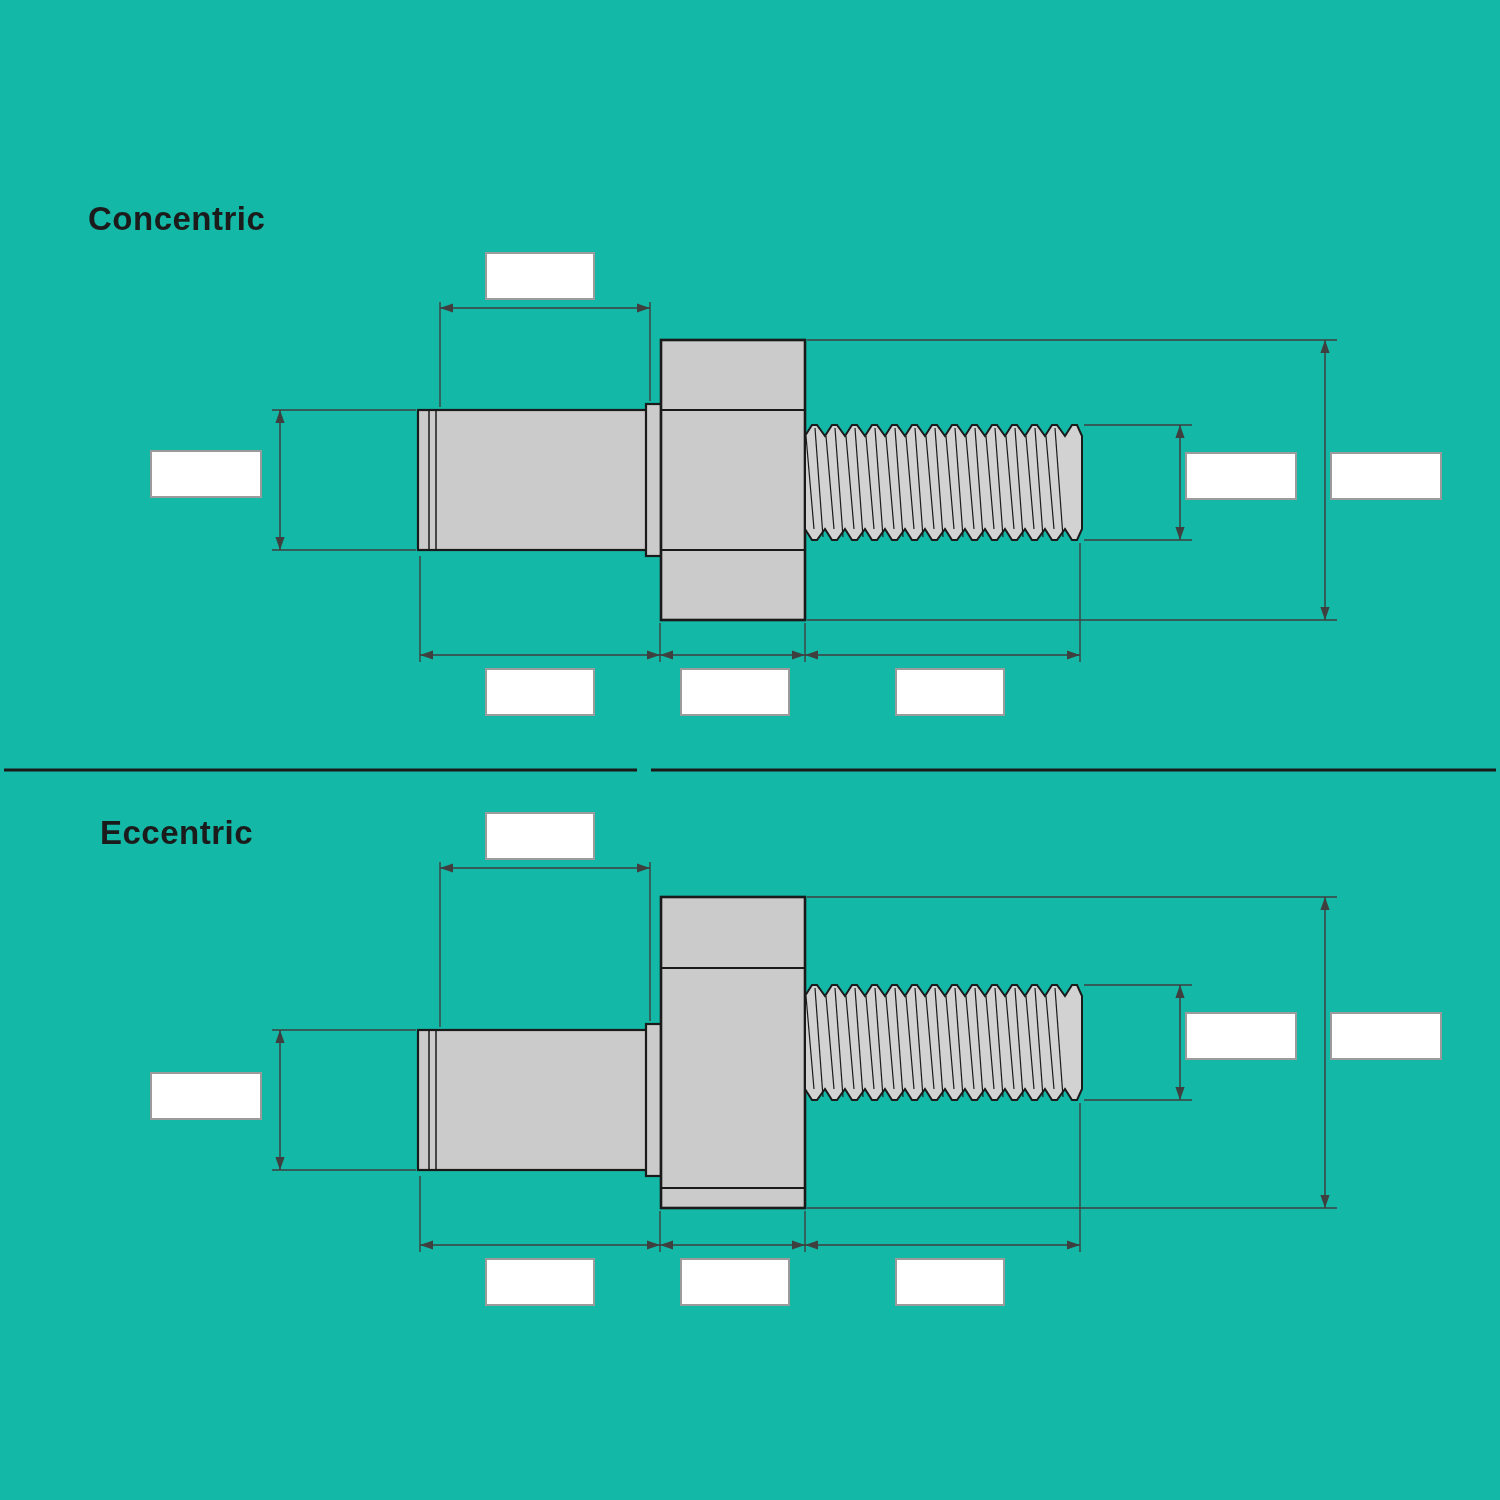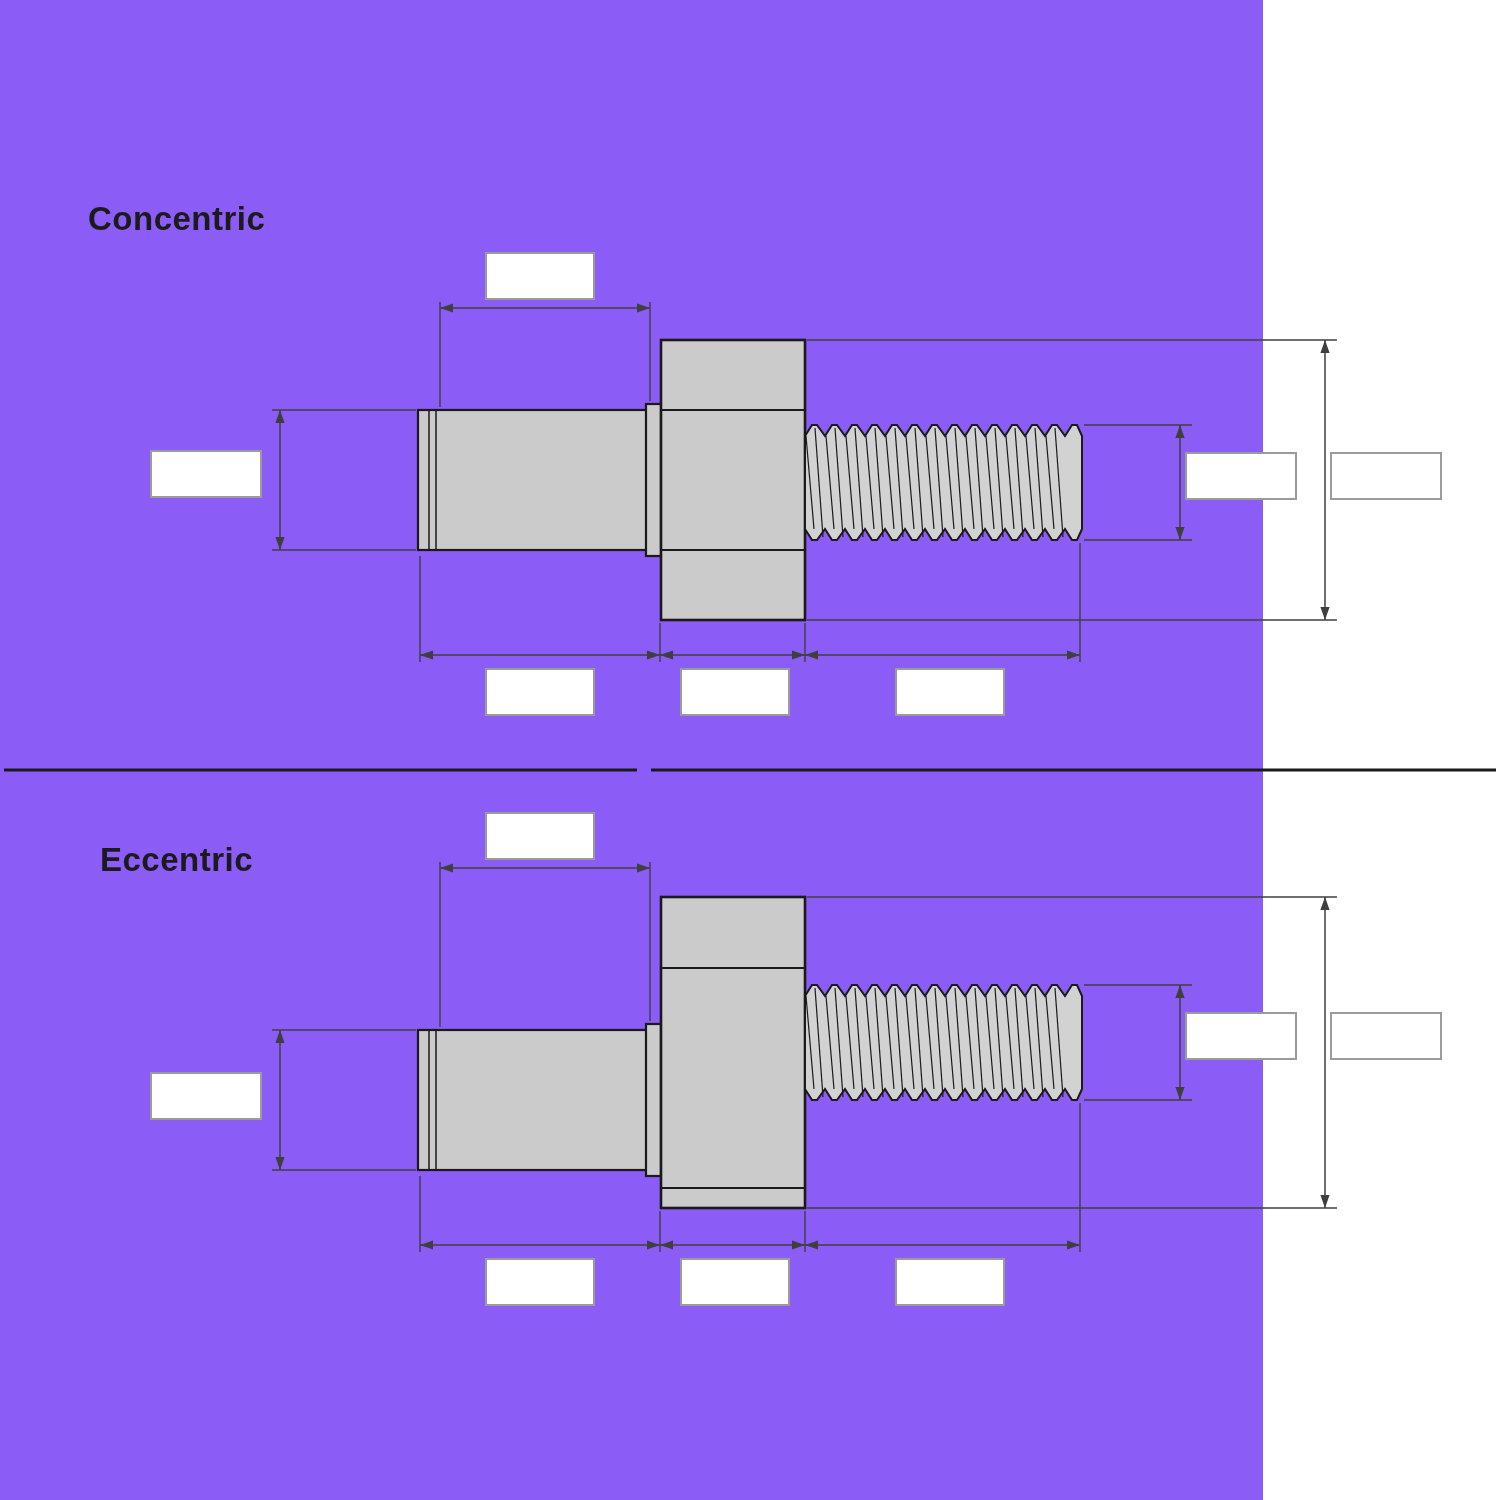--- a/index.html
+++ b/index.html
@@ -1,17 +1,17 @@
 <!DOCTYPE html>
 <html><head>
 <meta charset="utf-8">
 <style>
   html,body{margin:0;padding:0;background:#ffffff;}
   body{width:1500px;height:1500px;overflow:hidden;font-family:"Liberation Sans",sans-serif;}
-  .canvas{position:relative;width:1263px;height:1500px;background:#8b5cf6;}
+  .canvas{position:relative;width:1500px;height:1500px;background:#14b8a6;}
   svg{position:absolute;left:0;top:0;}
   .title{position:absolute;font-size:33px;font-weight:600;color:#1b1b1b;letter-spacing:.5px;}
   .box{position:absolute;background:#ffffff;border:2px solid #9b9b9b;box-sizing:border-box;}
 </style>
 </head>
 <body>
 
 <div class="canvas">
 
   <svg id="drawing" width="1500" height="1500" viewBox="0 0 1500 1500">
@@ -158,21 +158,21 @@
         <polygon points="660,1245 673,1240.4 673,1249.6" fill="#3f3f3f"></polygon>
         <polygon points="805,1245 792,1240.4 792,1249.6" fill="#3f3f3f"></polygon>
         <line x1="805" y1="1245" x2="1080" y2="1245" stroke="#3f3f3f" stroke-width="1.5"></line>
         <polygon points="805,1245 818,1240.4 818,1249.6" fill="#3f3f3f"></polygon>
         <polygon points="1080,1245 1067,1240.4 1067,1249.6" fill="#3f3f3f"></polygon>
       </g>
     </svg>
 
   <div class="title" style="left:88px;top:200px">Concentric</div>
 
-  <div class="title" style="left:100px;top:841px">Eccentric</div>
+  <div class="title" style="left:100px;top:814px">Eccentric</div>
 
   <div class="box" style="left: 485px; top: 252px; width: 110px; height: 48px; border-color: rgb(155, 155, 155);"></div>
   <div class="box" style="left: 150px; top: 450px; width: 112px; height: 48px; border-color: rgb(155, 155, 155);"></div>
   <div class="box" style="left: 1185px; top: 452px; width: 112px; height: 48px; border-color: rgb(155, 155, 155);"></div>
   <div class="box" style="left: 1330px; top: 452px; width: 112px; height: 48px; border-color: rgb(155, 155, 155);"></div>
   <div class="box" style="left: 485px; top: 668px; width: 110px; height: 48px; border-color: rgb(155, 155, 155);"></div>
   <div class="box" style="left: 680px; top: 668px; width: 110px; height: 48px; border-color: rgb(155, 155, 155);"></div>
   <div class="box" style="left: 895px; top: 668px; width: 110px; height: 48px; border-color: rgb(155, 155, 155);"></div>
 
   <div class="box" style="left: 485px; top: 812px; width: 110px; height: 48px; border-color: rgb(155, 155, 155);"></div>

